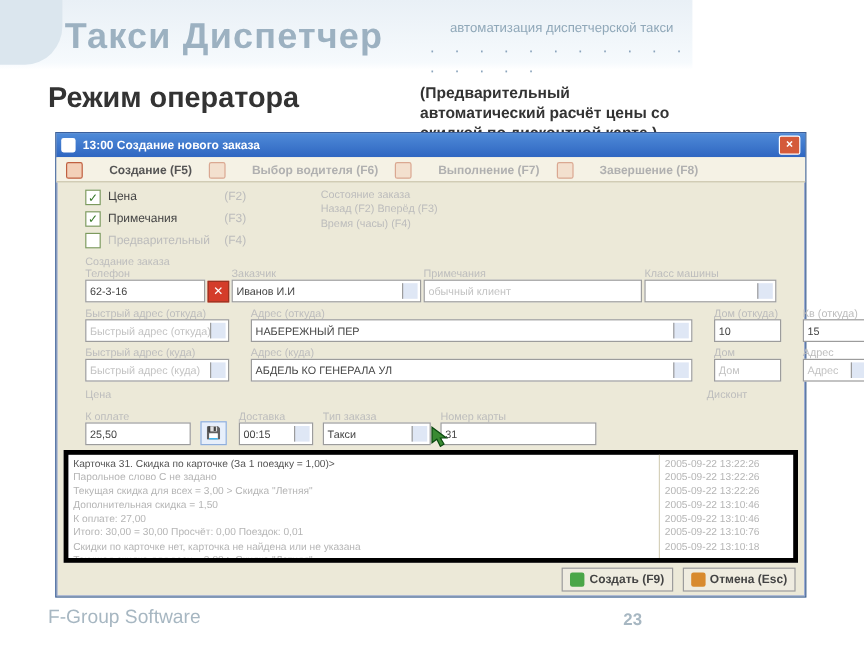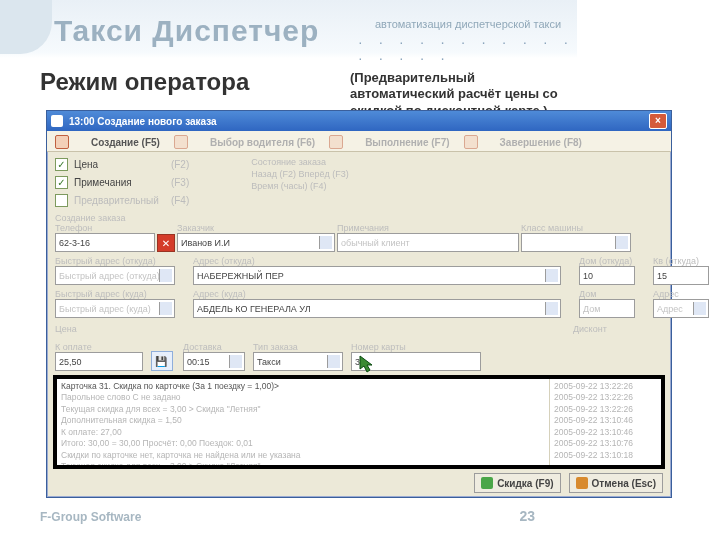--- a/index.html
+++ b/index.html
@@ -3,35 +3,35 @@
 <meta charset="utf-8">
 <style>
   html,body{margin:0;padding:0;width:720px;height:540px;background:#fff;font-family:Tahoma,Arial,sans-serif;overflow:hidden}
   .page{position:relative;width:577px;height:540px;background:linear-gradient(#e9f0f6 0,#f6fafd 52px,#fff 58px,#fff 100%)}
   .branding{position:absolute;left:54px;top:14px;font-size:30px;font-weight:bold;color:#9cb1c1;letter-spacing:1px}
   .subbrand{position:absolute;left:375px;top:18px;font-size:11px;color:#90a8b9}
   .dotsbar{position:absolute;left:358px;top:34px;color:#8aa4bc;font-size:14px;letter-spacing:6px}
   .curve{position:absolute;left:0;top:0;width:52px;height:54px;border-radius:0 0 60% 0;background:#dbe6ee}
   .heading{position:absolute;left:40px;top:68px;font-size:24px;font-weight:bold;color:#333}
   .note{position:absolute;left:350px;top:70px;font-size:13px;font-weight:bold;color:#333;max-width:340px;line-height:1.25}
-  .footerL{position:absolute;left:40px;bottom:16px;font-size:12px;color:#a7b7c2;font-weight:bold}
+  .footerL{position:absolute;left:40px;bottom:16px;font-size:16px;color:#a7b7c2;font-weight:normal}
   .footerR{position:absolute;right:42px;bottom:16px;font-size:14px;color:#a7b7c2;font-weight:bold}
 
   .win{position:absolute;left:46px;top:110px;width:624px;height:386px;border:1px solid #3a5f9c;background:#ece9d8;font-size:10px;color:#444;box-shadow:0 0 0 1px #9aaad1 inset}
   .titlebar{height:20px;background:linear-gradient(#4f8bd8,#2f66c1);display:flex;align-items:center;padding:0 4px;color:#fff;font-weight:bold;font-size:10px}
   .titlebar .ticon{width:12px;height:12px;background:#fff;border-radius:2px;margin-right:6px}
   .titlebar .closebtn{margin-left:auto;width:16px;height:14px;background:#d45a3a;border:1px solid #fff;border-radius:2px;display:flex;align-items:center;justify-content:center;color:#fff;font-size:10px;line-height:1}
 
   .tabs{display:flex;gap:14px;padding:4px 8px 2px 8px;border-bottom:1px solid #c9c2aa;background:#f5f2e5}
   .tab{display:flex;align-items:center;gap:22px;color:#555;font-weight:bold}
   .tab .icn{width:12px;height:12px;border:1px solid #c06040;background:#f3d0b8;border-radius:2px}
   .tab.blur{color:#b0b0b0}
   .tab.blur .icn{opacity:.5}
 
-  .body{padding:4px 8px}
+  .body{padding:4px 24px}
   .row{display:flex;align-items:center;gap:6px;margin:2px 0}
   .chk{width:11px;height:11px;border:1px solid #7d9a5e;background:#fff;display:inline-flex;align-items:center;justify-content:center;color:#3a7a2c;font-size:10px}
   .chk.on::after{content:"✓"}
   .lblfaint{color:#bcbcbc}
   .stateblk{margin-left:auto;text-align:left;color:#bcbcbc;font-size:9px;line-height:1.35}
   .flex4{display:grid;grid-template-columns:120px 160px 190px 56px 56px;gap:2px}
   .flex2b{display:grid;grid-template-columns:120px 160px 190px 56px 56px;gap:18px}
   .inp{height:17px;border:1px solid #9c9c9c;background:#fff;padding:0 3px;display:flex;align-items:center;overflow:hidden;white-space:nowrap;font-size:9px}
   .drop{position:relative}
   .drop::after{content:"";position:absolute;right:2px;top:2px;width:12px;height:13px;background:#dfe7f5;border-left:1px solid #9c9c9c}
@@ -241,21 +241,21 @@
         <div>2005-09-22 13:10:46</div>
         <div>2005-09-22 13:10:46</div>
         <div>2005-09-22 13:10:76</div>
         <div>2005-09-22 13:10:18</div>
       </div>
     </div>
 
     <div class="btnbar">
       <div class="wbtn">
           <span class="bi green"></span>
-          <span>Скидка (F9)</span>
+          <span>Создать (F9)</span>
         </div>
       <div class="wbtn">
           <span class="bi orange"></span>
           <span>Отмена (Esc)</span>
         </div>
     </div>
   </div>
 
   <div class="footerL">F-Group Software</div>
   <div class="footerR">23</div>

